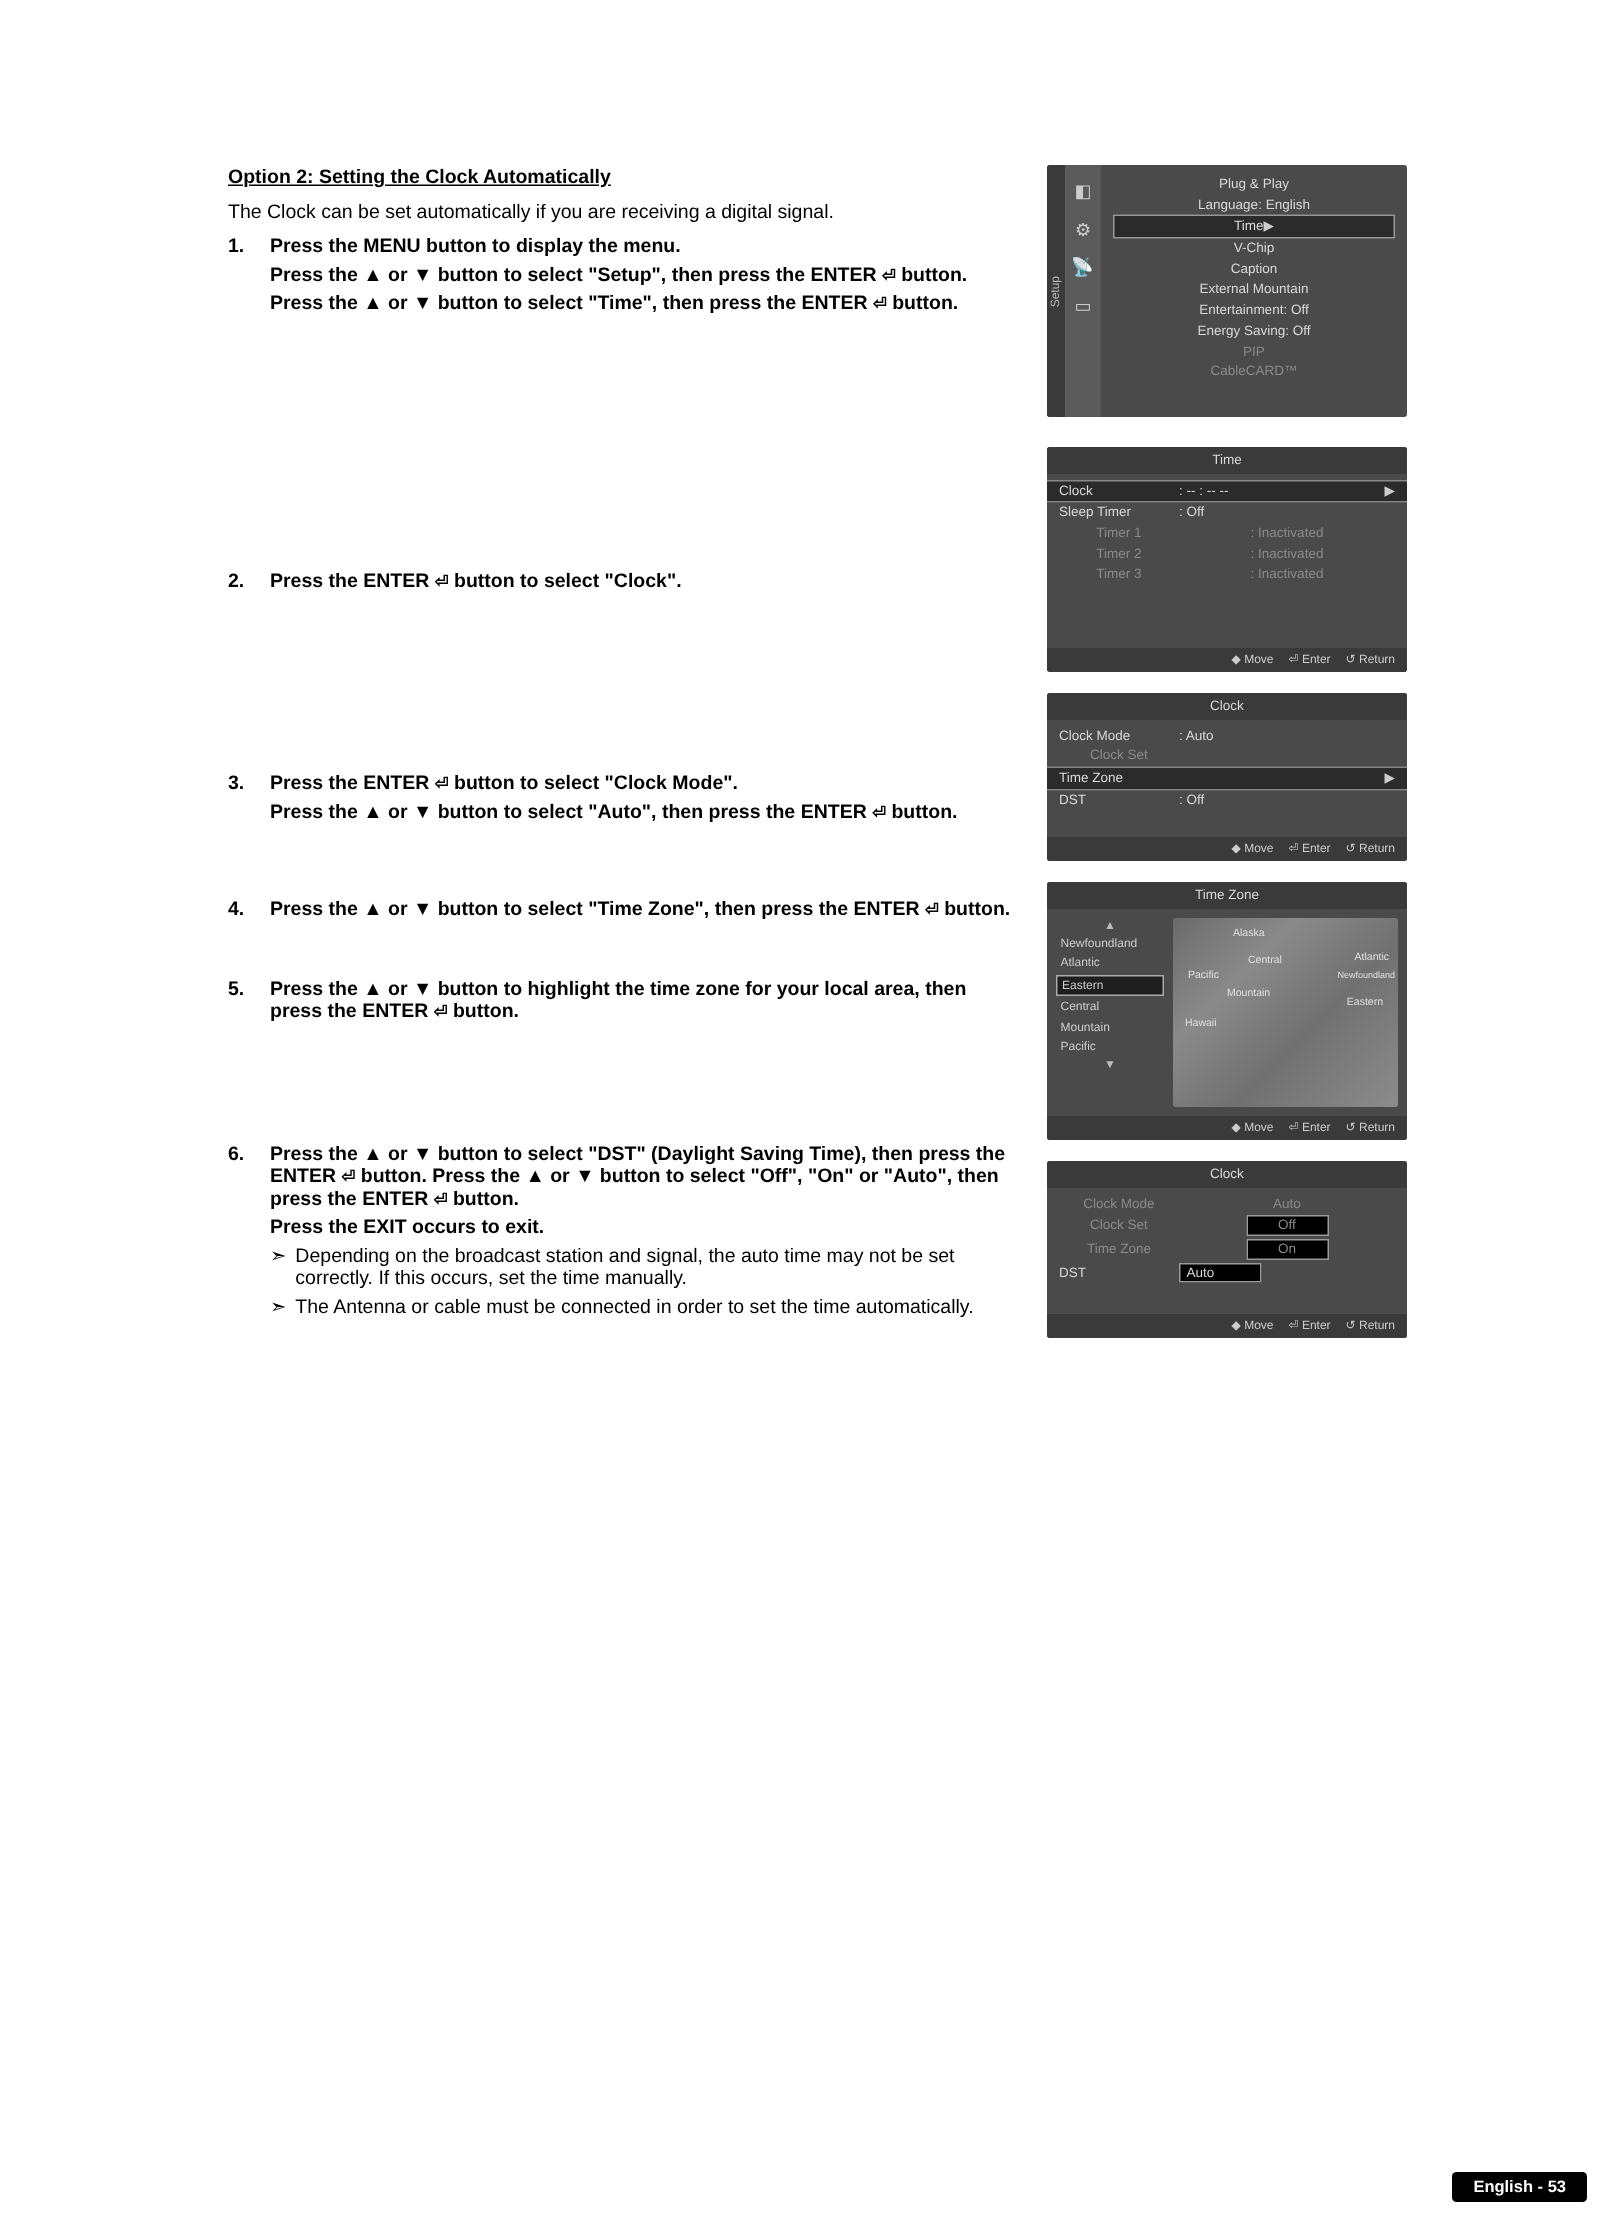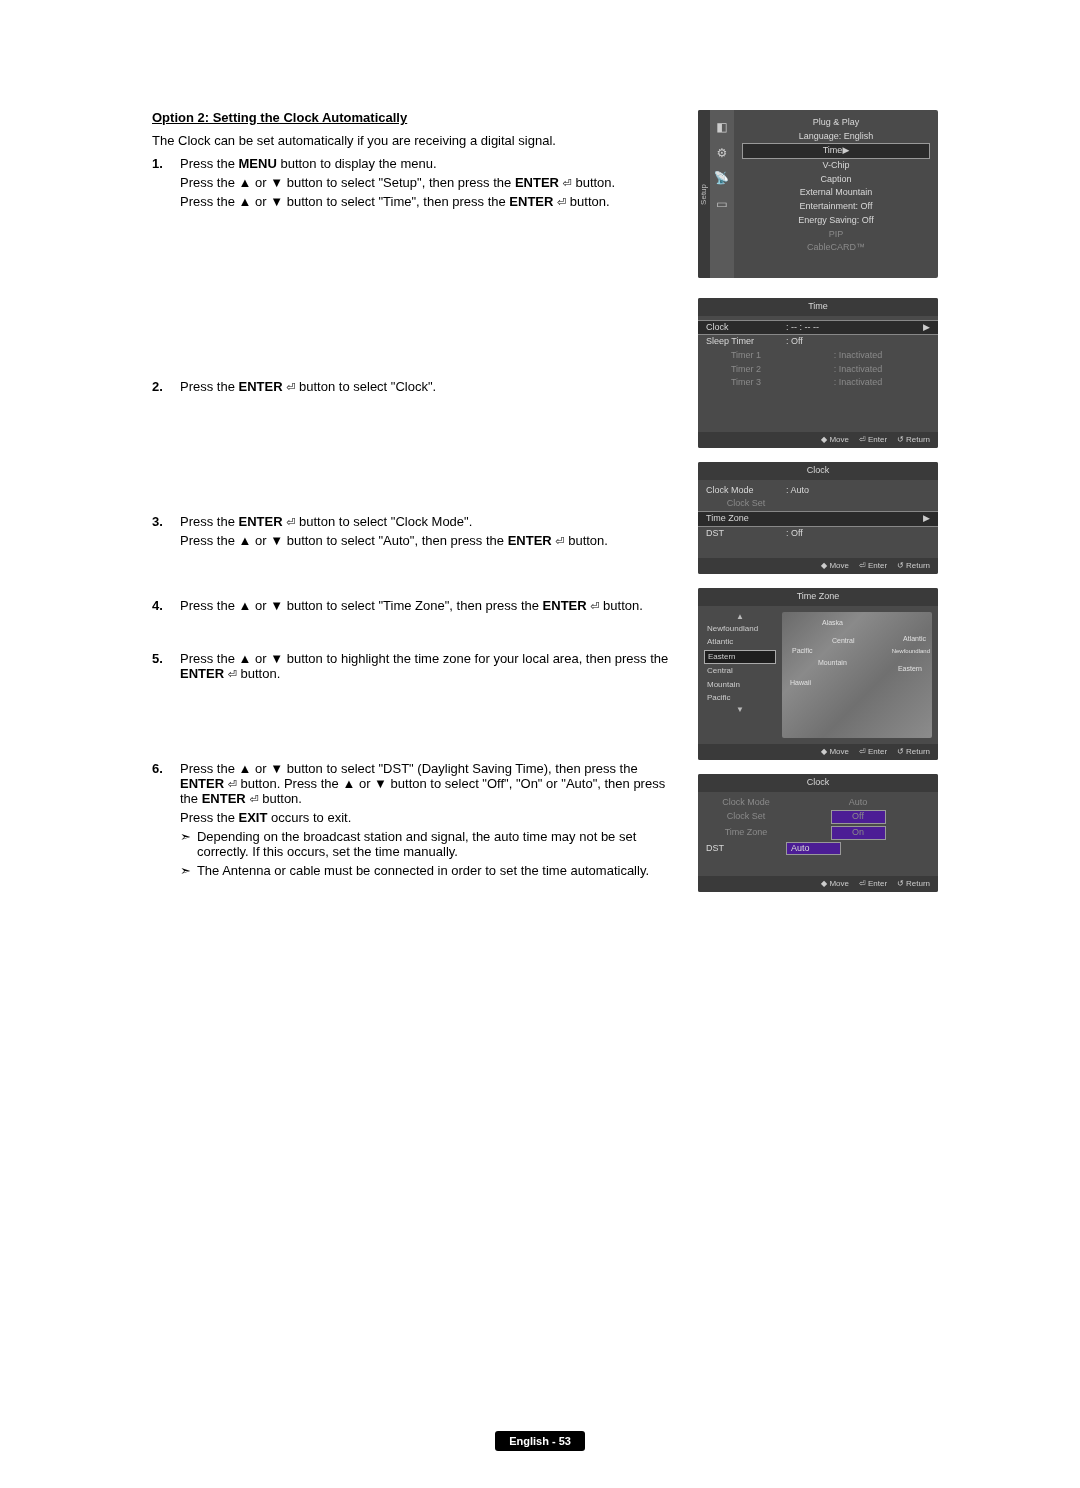--- a/index.html
+++ b/index.html
@@ -29,21 +29,21 @@
     text-decoration: underline;
     margin-bottom: 8px;
   }
   .intro { margin-bottom: 8px; }
   .step {
     display: flex;
     gap: 10px;
     margin-bottom: 6px;
   }
   .step-num { font-weight: bold; min-width: 18px; }
-  .step-body p { margin: 0 0 4px 0; }
+  .step-body p { margin: 0 0 4px 0; font-weight: bold; }
   .step-body .note {
     display: flex;
     gap: 6px;
     margin: 4px 0 0 0;
   }
   .note-mark { flex: 0 0 auto; }
   .spacer-1 { height: 160px; }
   .spacer-2 { height: 110px; }
   .spacer-3 { height: 28px; }
   .spacer-4 { height: 40px; }
@@ -130,30 +130,30 @@
     border-radius:2px;
     position:relative;
     font-size:7px;
     color:#e0e0e0;
   }
   .tz-map span { position:absolute; }
   .osd-clock2 { height: 118px; display:flex; flex-direction:column; }
   .dst-val {
     display:inline-block;
     border:1px solid #999;
-    background:#4c1d95;
+    background:#000000;
     padding:0 4px;
     min-width: 55px;
   }
 
   .page-footer {
     position: absolute;
-    bottom: 40px;
+    bottom: 24px;
     left: 0; right: 0;
-    text-align: center;
+    text-align: right;
   }
   .page-footer span {
     background: #000;
     color: #fff;
     font-size: 11px;
     font-weight: bold;
     padding: 4px 14px;
     border-radius: 3px;
   }
   .enter-icon::after { content: "⏎"; font-size: 11px; }

